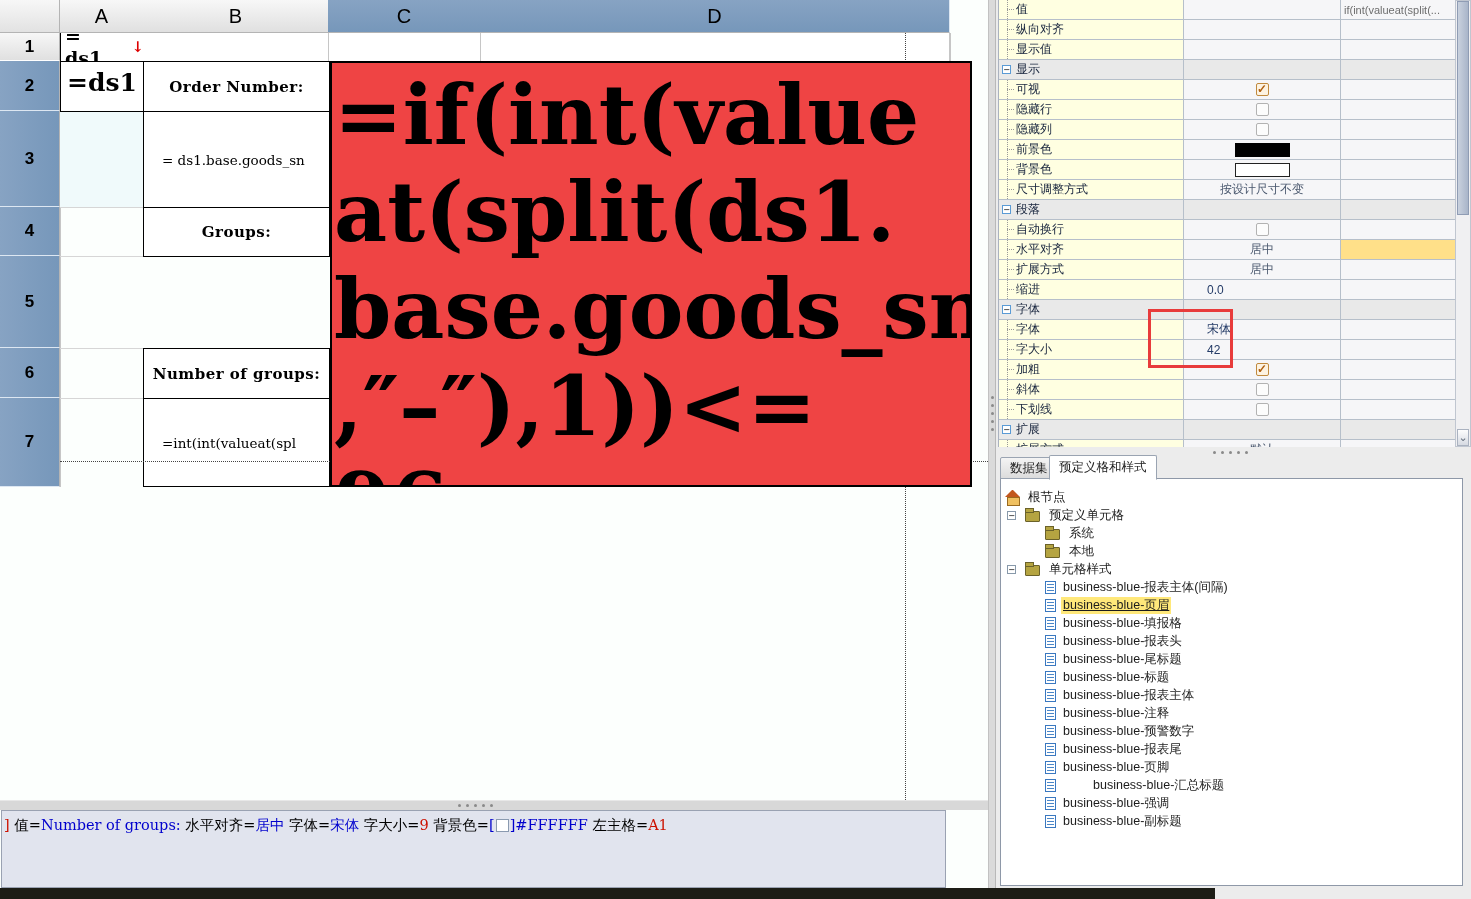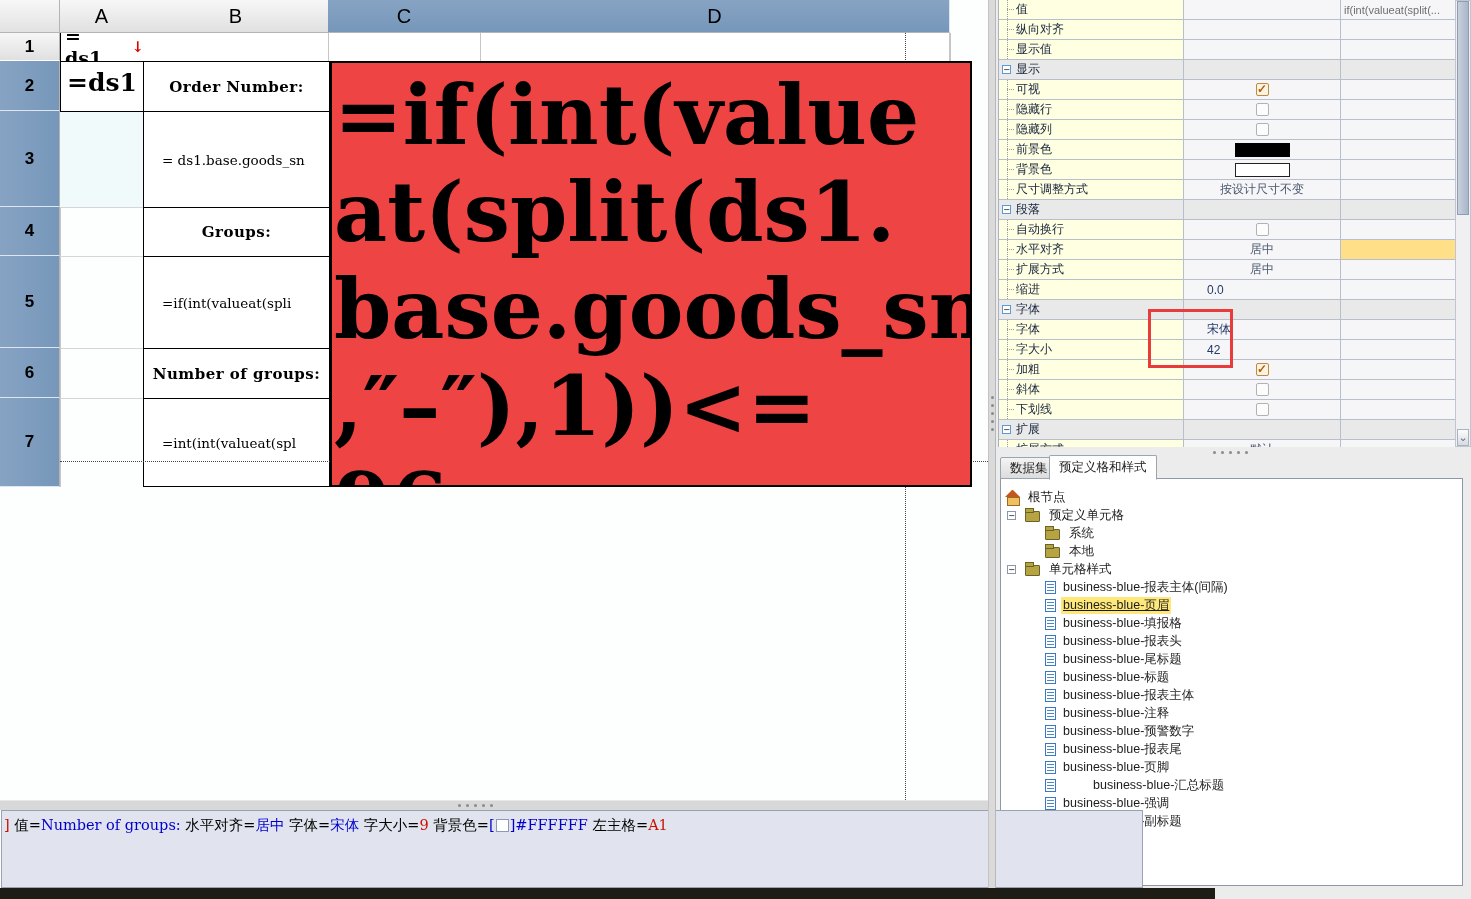--- a/index.html
+++ b/index.html
@@ -45,21 +45,21 @@
   .vdash { position:absolute; left:905px; top:33px; height:767px; width:0; border-left:1px dotted #444; z-index:3; }
   
   .hsplit { position:absolute; left:0; top:800px; width:988px; height:10px; background:#d8d8d8;
     border-top:1px solid #e8e8e8; z-index:5; }
   .dots-h { position:absolute; left:458px; top:3px; display:flex; gap:5px; }
   .dots-h i, .dots-v i { width:3px; height:3px; border-radius:50%; background:#8a8a8a; display:block; }
   .vsplit { position:absolute; left:988px; top:0; width:8px; height:888px; background:#dadada;
     border-left:1px solid #c2c2c2; border-right:1px solid #b8b8b8; z-index:5; }
   .dots-v { position:absolute; left:2px; top:396px; display:flex; flex-direction:column; gap:5px; }
   
-  #status-panel { position:absolute; left:1px; top:810px; width:1142px; height:78px;
+  #status-panel { position:absolute; left:1px; top:810px; width:945px; height:78px;
     background:#e1e4ee; border:1px solid #9aa2b2; z-index:4; overflow:hidden;text-align:center; }
   #status-line { position:absolute; left:2px; top:5px; font-family:"DejaVu Serif", serif;
     font-size:14.5px; white-space:nowrap; }
   .st-blue { color:#0000cd; } .st-red { color:#cc1100; } .st-black { color:#000; }
   .sswatch { display:inline-block; width:13px; height:13px; background:#fff;
     border:1px solid #8a9ab0; vertical-align:-2px; margin:0 1px; }
   
   #props { position:absolute; left:998px; top:0; width:457px; height:447px; background:#f6f6f8;
     border-left:1px solid #aab2c0; overflow:hidden; z-index:2; }
   .prow { position:absolute; left:0; width:457px; height:20px; }
@@ -178,23 +178,20 @@
 
   <div class="bcell center" style="top:61px;height:51px;">
       <span>Order Number:</span>
     </div>
   <div class="bcell formula" style="top:111px;height:97px;">
       <span>= ds1.base.goods_sn</span>
     </div>
   <div class="bcell center" style="top:207px;height:50px;">
       <span>Groups:</span>
     </div>
-  <div class="bcell formula" style="top:256px;height:93px;">
-      <span>=if(int(valueat(spli</span>
-    </div>
   <div class="bcell center" style="top:348px;height:51px;">
       <span>Number of groups:</span>
     </div>
   <div class="bcell formula" style="top:398px;height:89px;">
       <span>=int(int(valueat(spl</span>
     </div>
 
   <div class="bigcell" id="bigcell">
       <div class="bigline">=if(int(value</div>
       <div class="bigline">at(split(ds1.</div>

